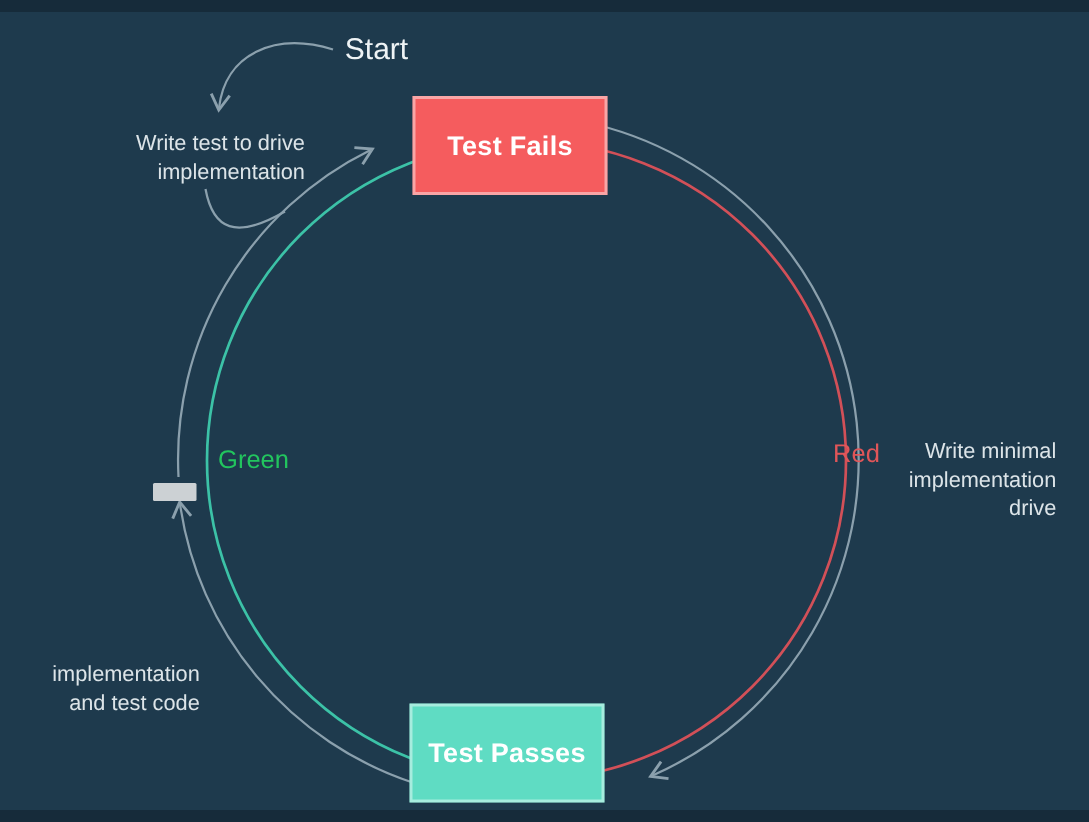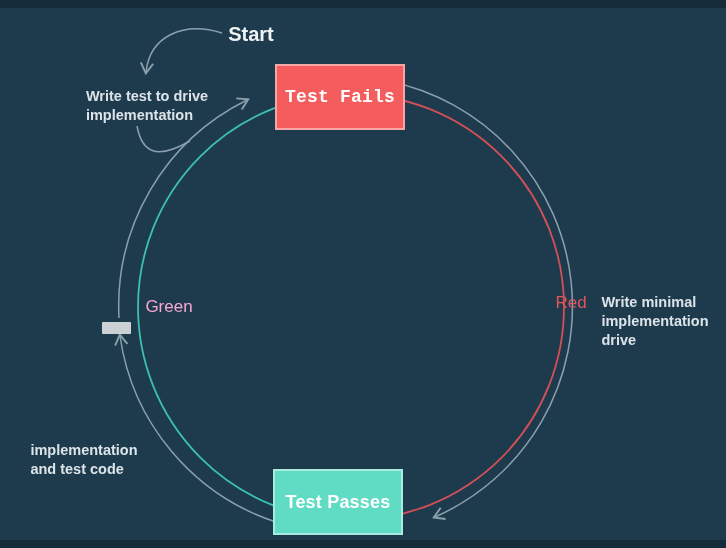--- a/index.html
+++ b/index.html
@@ -11,35 +11,35 @@
   .band{position:absolute;left:0;width:726px;height:8px;background:#162b3a;}
   .band.top{top:0;}
   .band.bottom{bottom:0;}
   svg{position:absolute;left:0;top:0;}
   .node{
     position:absolute;width:130px;height:66px;
     display:flex;align-items:center;justify-content:center;
     color:#ffffff;font-size:18px;font-weight:bold;letter-spacing:.2px;
     box-sizing:border-box;border:2px solid rgba(255,255,255,.45);
   }
-  #node-fail{left:275px;top:64px;background:#f55c5e;font-family:Liberation Mono, monospace;}
+  #node-fail{left:275px;top:64px;background:#f55c5e;}
   #node-pass{left:273px;top:469px;background:#5fdcc3;text-align:center;}
   .annot{
     position:absolute;transform:translate(-50%,-50%);
-    color:#dce4e8;font-size:14.5px;line-height:19px;text-align:left;white-space:nowrap;font-weight:bold;
+    color:#dce4e8;font-size:14.5px;line-height:19px;text-align:right;white-space:nowrap;
   }
   #annot-start{left:251px;top:34px;font-size:20px;color:#eef3f5;}
   #annot-write-test{left:131px;top:106px;margin-left:16px;}
   #annot-refactor{left:84px;top:460px;}
   #annot-minimal{left:655px;top:321px;}
   .phase{
     position:absolute;transform:translate(-50%,-50%);
     font-size:17px;white-space:nowrap;
   }
-  #phase-green{left:169px;top:307px;color:#f9a8d4;text-align:center;}
+  #phase-green{left:169px;top:307px;color:#22c55e;text-align:center;}
   #phase-red{left:531px;top:303px;color:#e05659;margin-left:40px;}
   #scrub-marker{
     position:absolute;left:102px;top:322px;width:29px;height:12px;
     background:#ccd1d4;border-radius:1px;
   }
 </style>
 </head>
 <body>
 
 <div id="stage">

